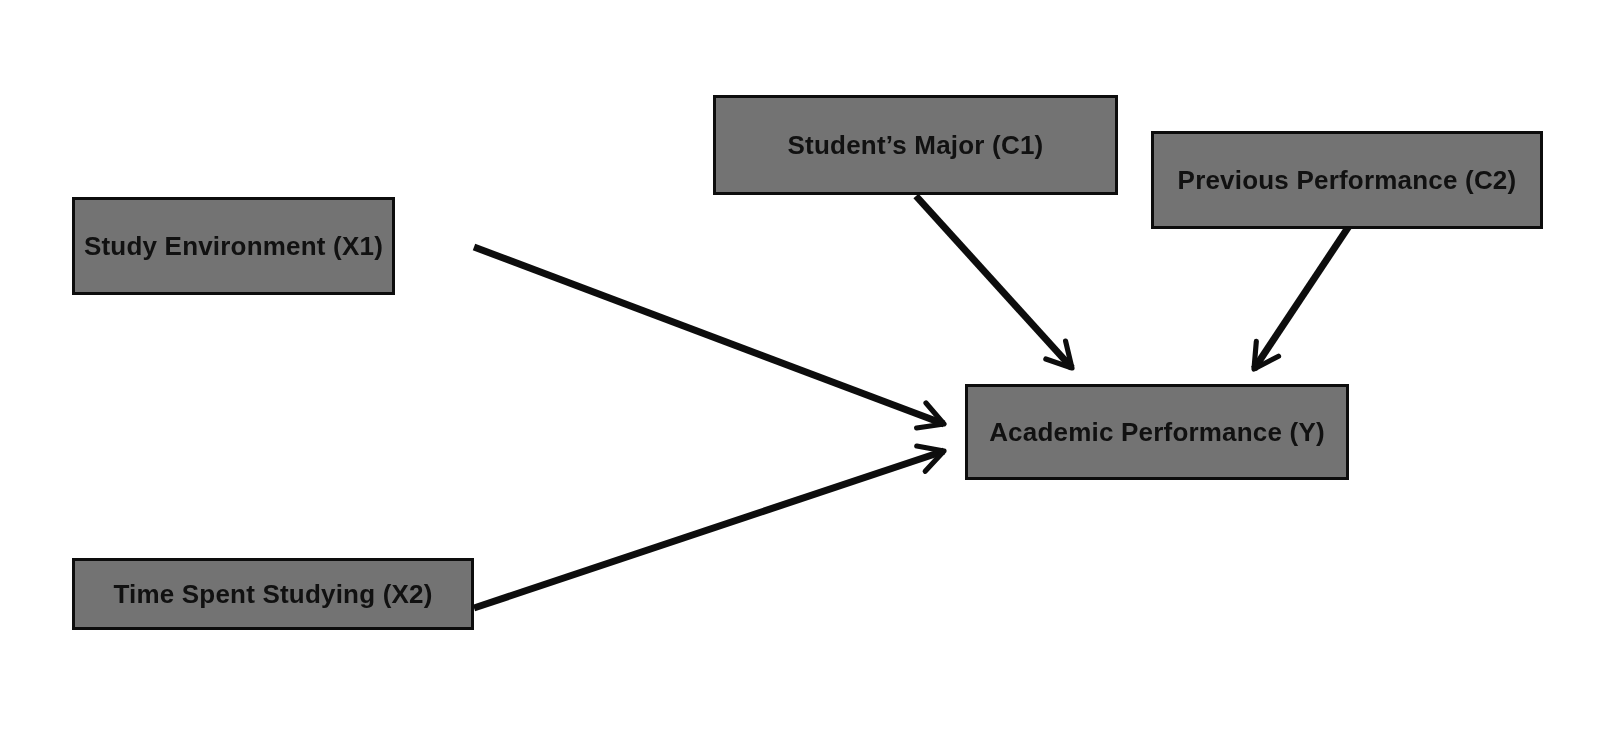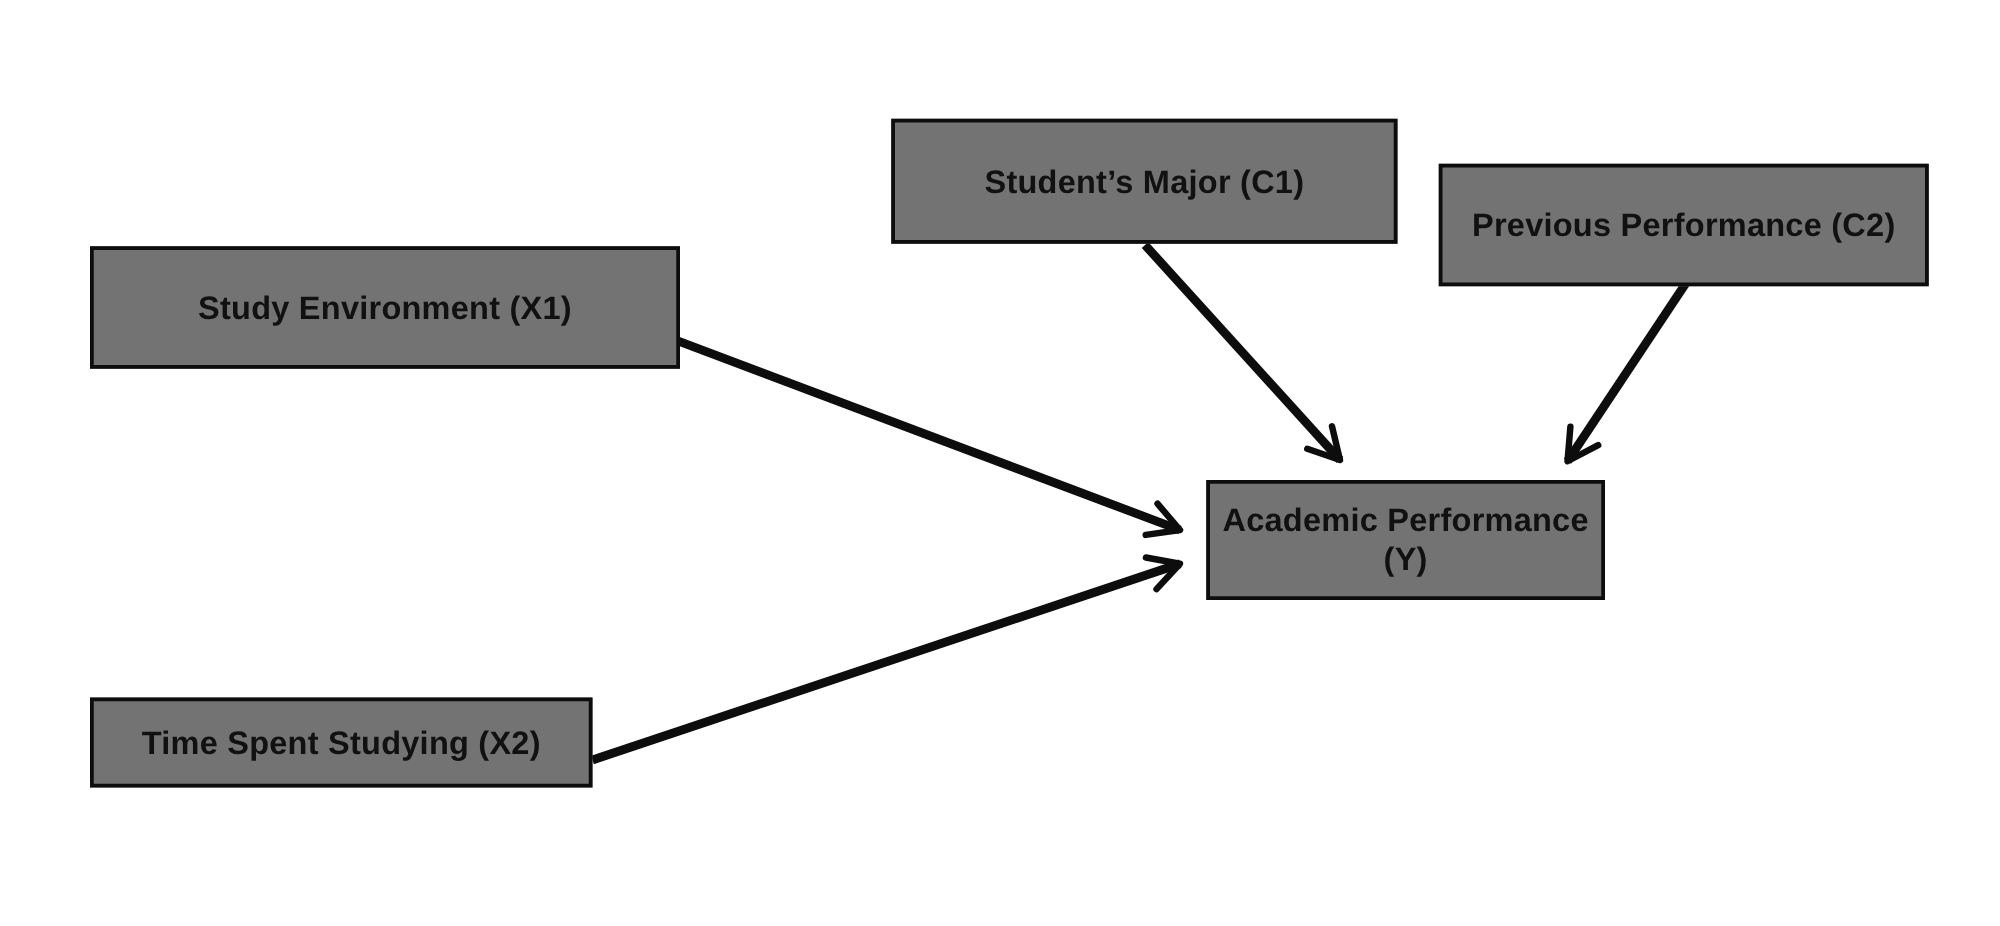--- a/index.html
+++ b/index.html
@@ -29,25 +29,25 @@
     border: 3px solid #0d0d0d;
     display: flex;
     align-items: center;
     justify-content: center;
     text-align: center;
     font-weight: 700;
     font-size: 26px;
     color: #111111;
     letter-spacing: 0.2px;
   }
-  .node-x1 { left: 72px;  top: 197px; width: 472px; height: 98px; }
+  .node-x1 { left: 72px;  top: 197px; width: 323px; height: 98px; }
   .node-x2 { left: 72px;  top: 558px; width: 402px; height: 72px; }
   .node-c1 { left: 713px; top: 95px;  width: 405px; height: 100px; }
   .node-c2 { left: 1151px;top: 95px;  width: 392px; height: 98px; margin-top: 36px; }
-  .node-y  { left: 965px; top: 384px; width: 319px; height: 96px; }
+  .node-y  { left: 965px; top: 384px; width: 384px; height: 96px; }
   .watermark {
     position: absolute;
     left: 1168px;
     top: 492px;
     width: 200px;
     font-weight: 700;
     font-size: 25px;
     color: #a5a5a5;
     letter-spacing: 0.5px;
   }

